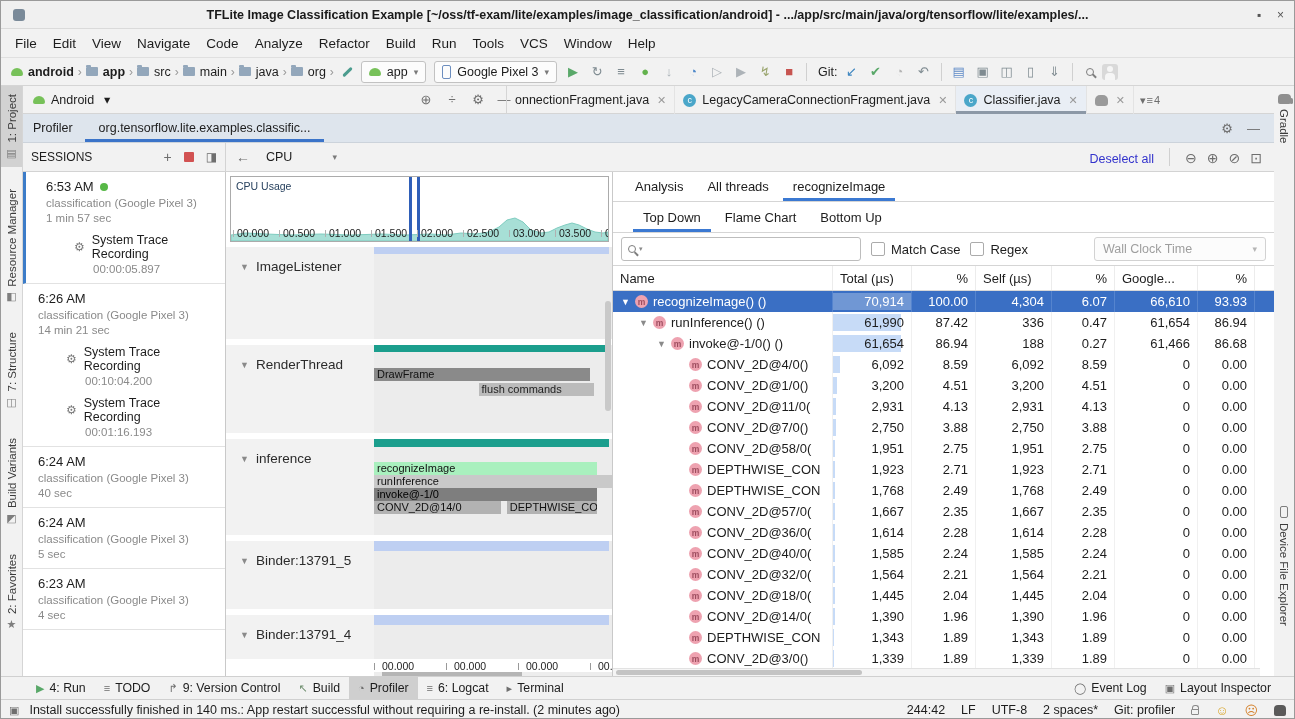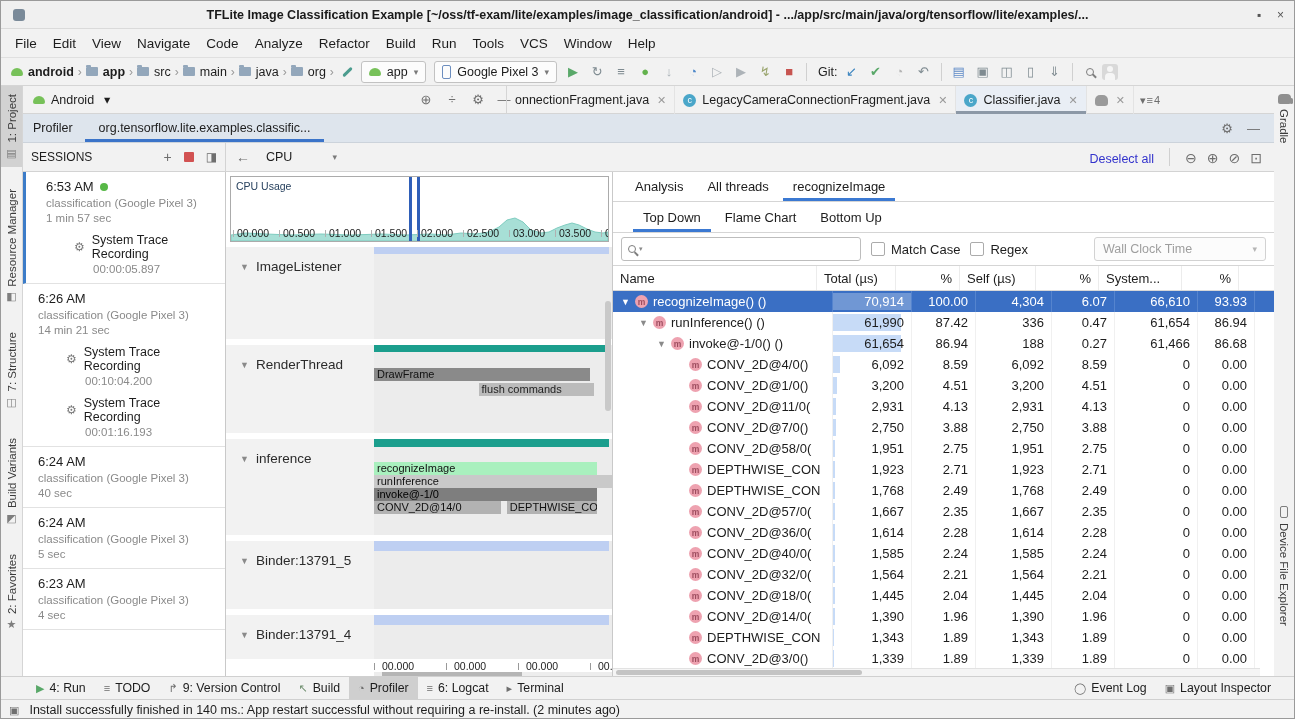--- a/index.html
+++ b/index.html
@@ -522,26 +522,26 @@
       <span class="chk-wrap">
         <span class="chk"></span>
         <span>Regex</span>
       </span>
       <div class="clock-select">
         <span>Wall Clock Time</span>
         <span class="caret">▾</span>
       </div>
     </div>
     <div class="tbl-header" id="tblHeader">
-        <div class="hc" style="width: 204px;">Name</div>
+        <div class="hc" style="width: 220px;">Name</div>
         <div class="hc" style="width: 79px;">Total (µs)</div>
         <div class="hc num" style="width: 64px;">%</div>
         <div class="hc" style="width: 76px;">Self (µs)</div>
         <div class="hc num" style="width: 63px;">%</div>
-        <div class="hc" style="width: 83px;">System...</div>
+        <div class="hc" style="width: 83px;">Google...</div>
         <div class="hc num" style="width: 57px;">%</div>
       </div>
     <div class="tbl-body" id="tblBody">
         <div class="trow sel">
           <div class="c" style="width: 220px; padding-left: 8px;">
             <span class="t-arrow">▼</span>
             <span class="m-ic">m</span>
             <span>recognizeImage() ()</span>
           </div>
           <div class="c num" style="width: 79px;">
@@ -1049,15 +1049,26 @@
         <div class="bb-item">
           <span class="bb-ic" style="color: rgb(110, 110, 110);">▣</span>
           <span>Layout Inspector</span>
         </div>
       </div>
     </div>
 
   <div class="statusbar">
     <span class="sb-ic">▣</span>
     <span class="sb-msg">Install successfully finished in 140 ms.: App restart successful without requiring a re-install. (2 minutes ago)</span>
+    <span class="sb-right">
+      <span>244:42</span>
+      <span>LF</span>
+      <span>UTF-8</span>
+      <span>2 spaces*</span>
+      <span>Git: profiler</span>
+      <span class="lock-ic"></span>
+      <span class="face happy">☺</span>
+      <span class="face sad">☹</span>
+      <span class="gradle-sb-ic"></span>
+    </span>
   </div>
 
 </div>
 
 </body></html>

